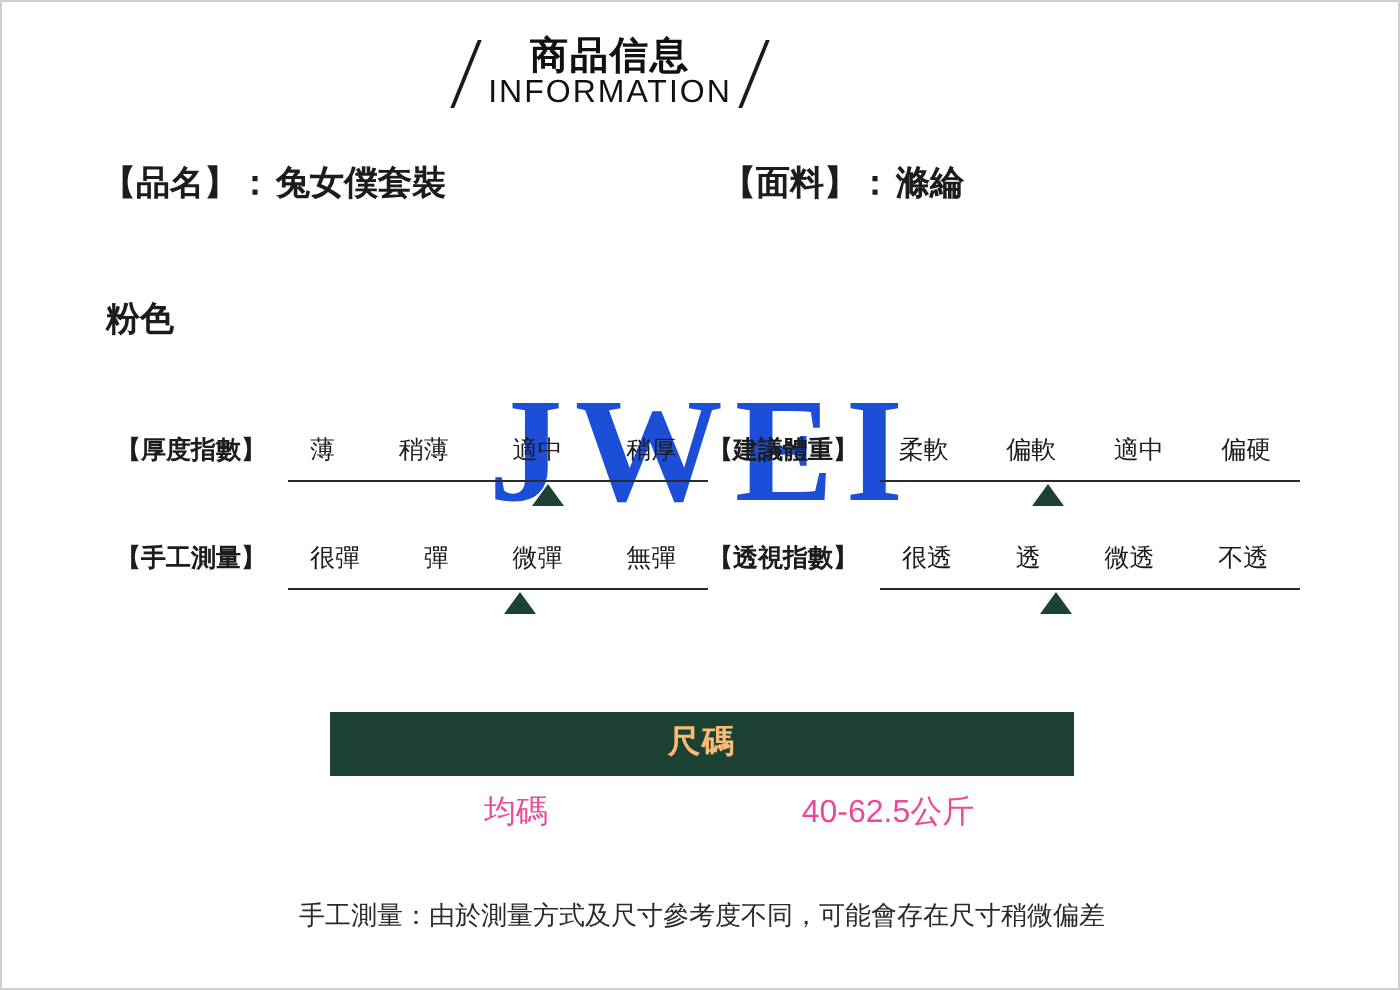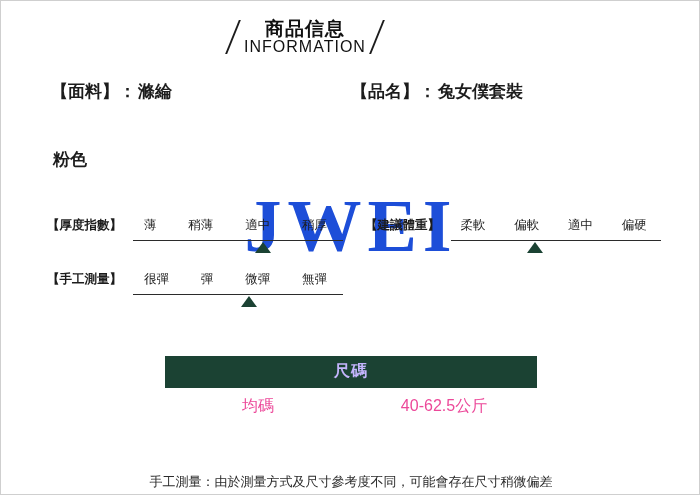--- a/index.html
+++ b/index.html
@@ -103,21 +103,21 @@
   
   .scales {
     position: absolute;
     left: 46px;
     top: 214px;
     width: 614px;
     z-index: 2;
   }
   .scale-row {
     display: flex;
-    justify-content: space-between;
+    justify-content: center;
     margin-bottom: 28px;
   }
   .scale-block {
     width: 296px;
     position: relative;
   }
   .scale-head {
     display: flex;
     align-items: baseline;
   }
@@ -156,21 +156,21 @@
   .size-table {
     position: absolute;
     left: 164px;
     top: 355px;
     width: 372px;
     z-index: 2;
   }
   .size-head {
     display: flex;
     background: #1b4233;
-    color: #c4b5fd;
+    color: #fdba74;
   }
   .size-head div {
     flex: 1;
     text-align: center;
     font-size: 16px;
     font-weight: bold;
     padding: 5px 0 6px;
     letter-spacing: 1px;
   }
   .size-body {
@@ -180,21 +180,21 @@
     flex: 1;
     text-align: center;
     font-size: 16px;
     padding: 8px 0 0;
     color: #ec4899;
   }
   
   .footer {
     position: absolute;
     left: 0;
-    top: 472px;
+    top: 448px;
     width: 700px;
     text-align: center;
     font-size: 13px;
     color: #2b2b2b;
     z-index: 2;
   }
 </style>
 </head>
 <body>
 
@@ -206,30 +206,30 @@
     <span class="slash"></span>
     <div class="header-titles">
       <div class="header-title-cn">商品信息</div>
       <div class="header-title-en">INFORMATION</div>
     </div>
     <span class="slash"></span>
   </div>
 
   <div class="info">
     <div class="info-row">
+      <div class="info-col col-left">
+        <div class="kv">
+          <span class="kv-key">【品名】：</span>
+          <span class="kv-val">兔女僕套裝</span>
+        </div>
+      </div>
       <div class="info-col col-right">
         <div class="kv">
           <span class="kv-key">【面料】：</span>
           <span class="kv-val">滌綸</span>
-        </div>
-      </div>
-      <div class="info-col col-left">
-        <div class="kv">
-          <span class="kv-key">【品名】：</span>
-          <span class="kv-val">兔女僕套裝</span>
         </div>
       </div>
     </div>
 
     <div class="row-gap-1"></div>
 
     <div class="info-row">
       <div class="info-col col-left">
         <div class="kv">
           <span class="kv-val">粉色</span>
@@ -280,20 +280,34 @@
             <span>彈</span>
             <span>微彈</span>
             <span>無彈</span>
           </div>
         </div>
         <div class="scale-bar">
           <div class="marker" style="left: 55%; border-bottom-color: rgb(27, 66, 51);"></div>
         </div>
       </div>
 
+      <div class="scale-block">
+        <div class="scale-head">
+          <div class="scale-label">【透視指數】</div>
+          <div class="scale-ticks">
+            <span>很透</span>
+            <span>透</span>
+            <span>微透</span>
+            <span>不透</span>
+          </div>
+        </div>
+        <div class="scale-bar">
+          <div class="marker" style="left: 42%; border-bottom-color: rgb(27, 66, 51);"></div>
+        </div>
+      </div>
     </div>
   </div>
 
   <div class="size-table">
     <div class="size-head" style="background: rgb(27, 66, 51);">
       <div>尺碼</div>
     </div>
     <div class="size-body">
       <div>均碼</div>
       <div>40-62.5公斤</div>

